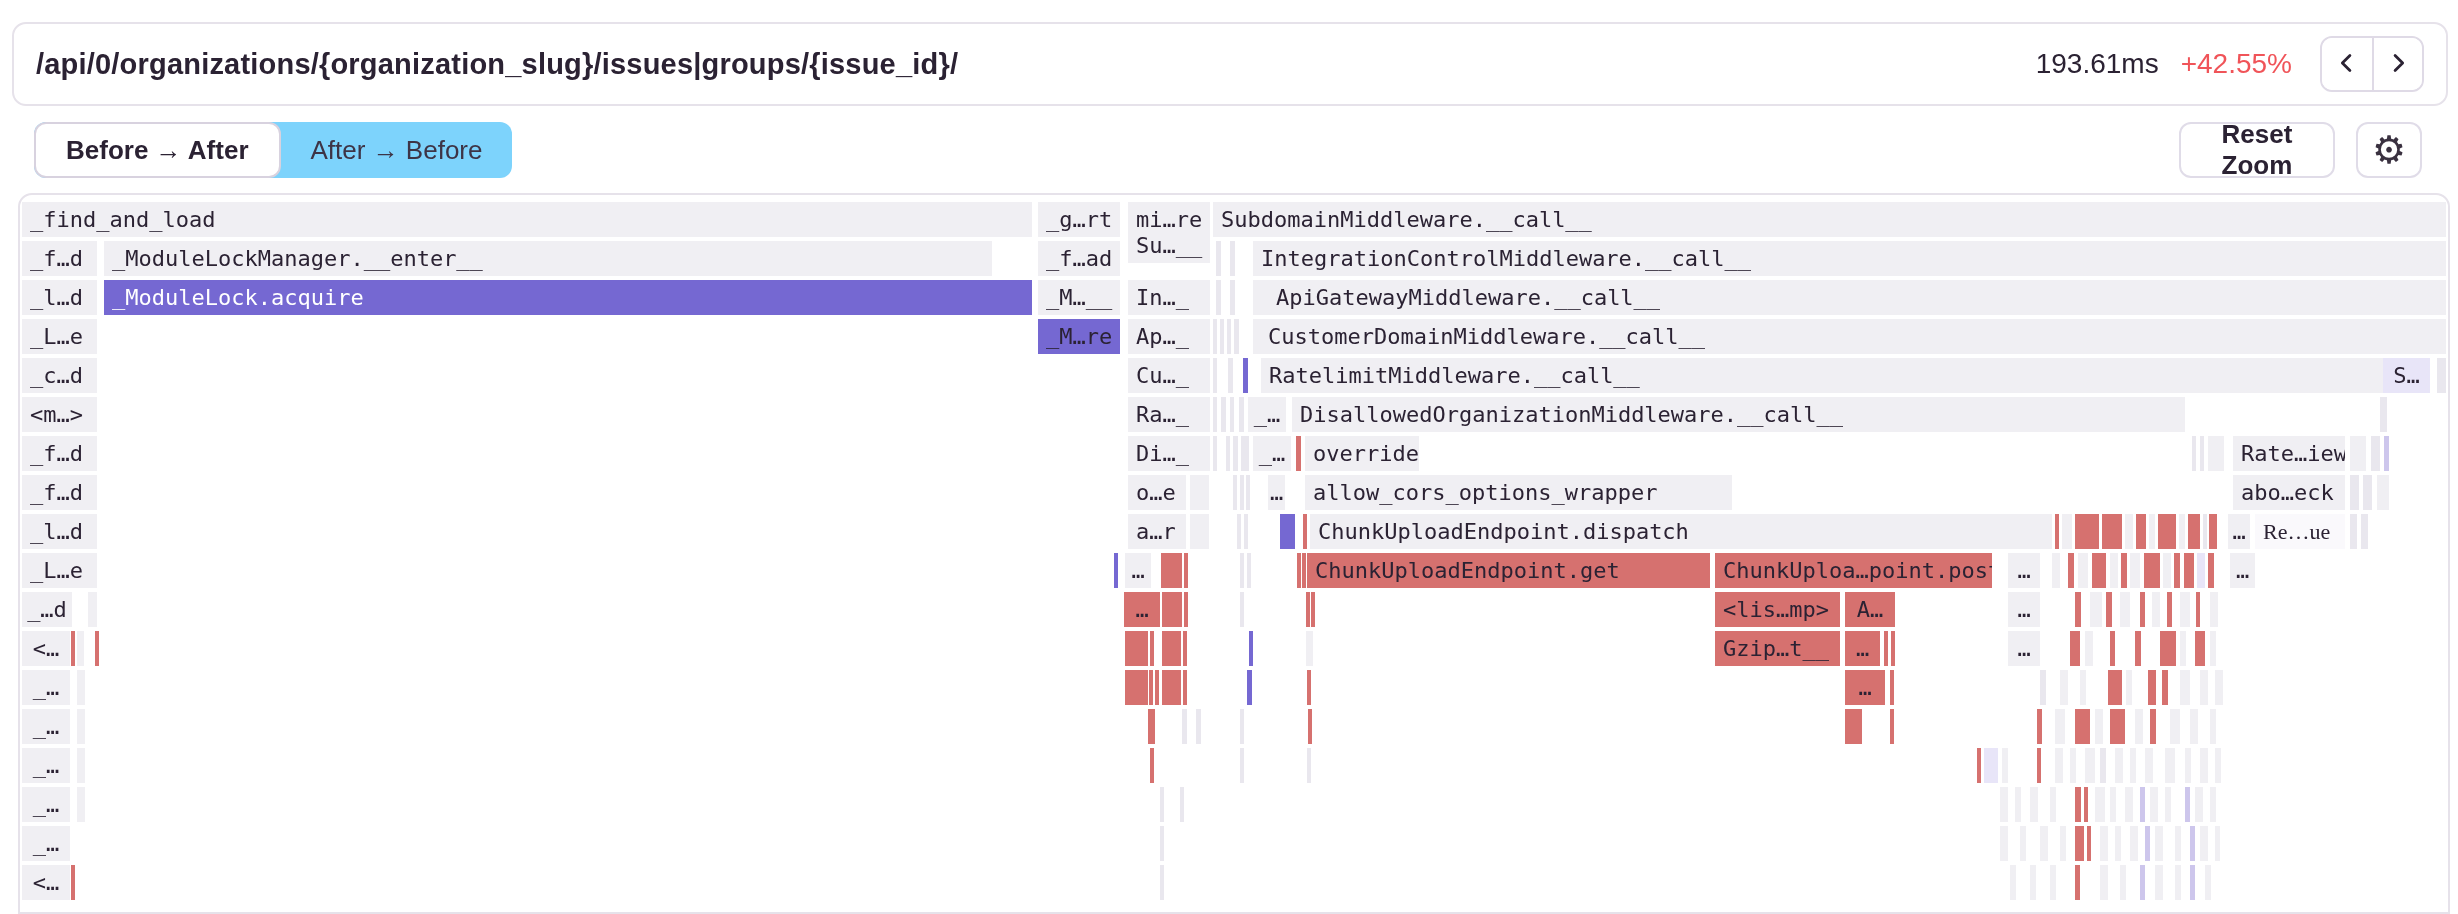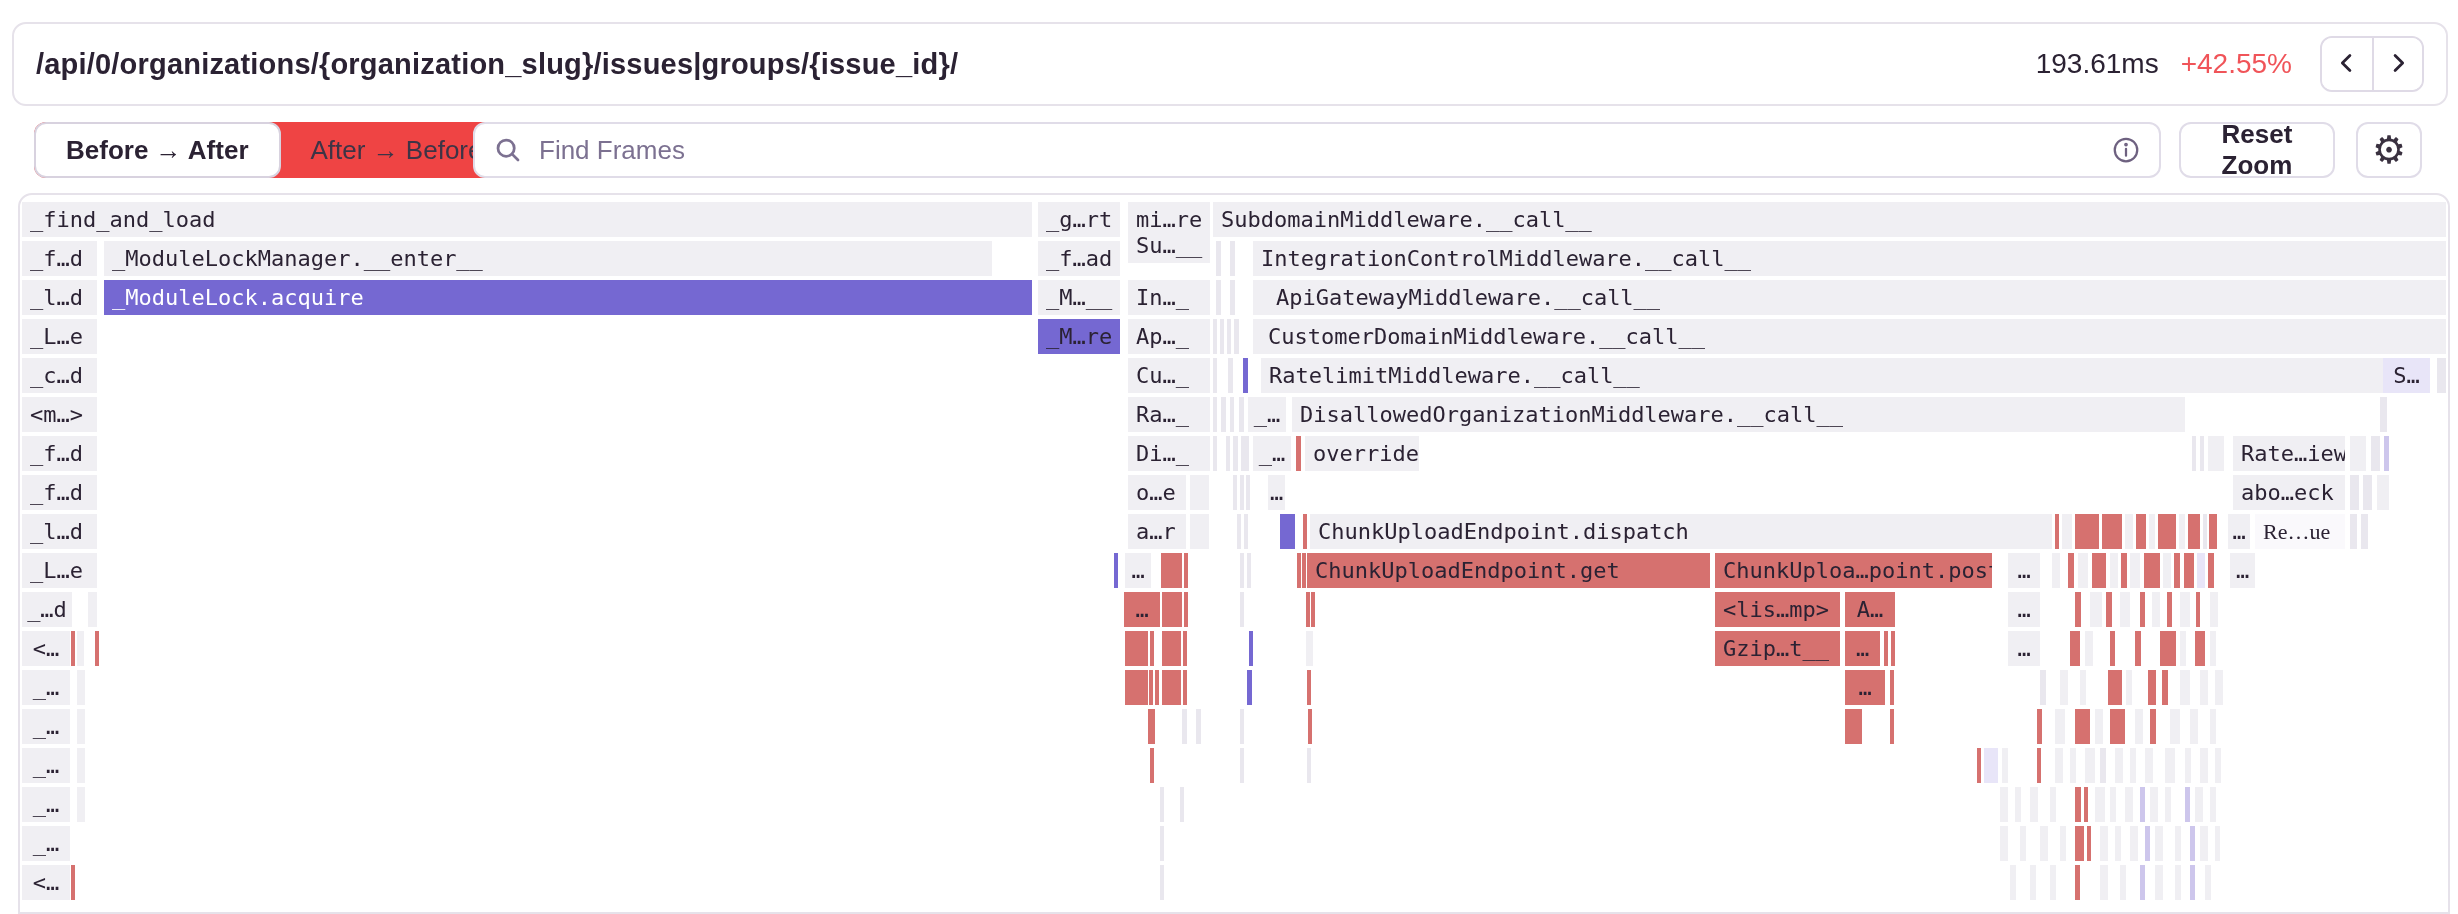--- a/index.html
+++ b/index.html
@@ -17,21 +17,21 @@
   .url-text{font-size:29px;font-weight:600;letter-spacing:.2px;flex:1;white-space:nowrap;overflow:hidden;}
   .duration{font-size:28px;font-weight:500;margin-right:22px;}
   .delta{font-size:28px;font-weight:500;margin-right:28px;}
   .nav-group{display:flex;border:2px solid #dfdae6;border-radius:12px;overflow:hidden;background:#fff;}
   .nav-btn{width:50px;height:52px;display:flex;align-items:center;justify-content:center;background:#fff;border:none;cursor:pointer;padding:0;}
   .nav-btn+.nav-btn{border-left:2px solid #dfdae6;}
   
   .toolbar{position:absolute;left:0;top:122px;width:2458px;height:56px;}
   .seg-control{
     position:absolute;left:34px;top:0;height:56px;display:flex;align-items:stretch;
-    background:#ef4444;border-radius:12px;box-sizing:border-box;
+    background:#7dd3fc;border-radius:12px;box-sizing:border-box;
   }
   .seg{font-size:26px;display:flex;align-items:center;justify-content:center;
     padding:0 30px;border-radius:12px;white-space:nowrap;cursor:pointer;color:#3d3446;}
   .seg.active{background:#fff;border:2px solid #d8d2df;font-weight:700;color:#2b2233;}
   .search-box{
     position:absolute;left:473px;top:0;width:1688px;height:56px;box-sizing:border-box;
     border:2px solid #e0dce8;border-radius:12px;background:#fff;
     display:flex;align-items:center;padding:0 18px;
   }
   .search-input{
@@ -86,36 +86,20 @@
     </button>
   </div>
 </div>
 
 <div class="toolbar">
   <div class="seg-control">
     <div class="seg active">Before → After</div>
     <div class="seg">After → Before</div>
   </div>
 
-  <div class="search-box">
-    <span style="display:flex;">
-      <svg width="30" height="30" viewBox="0 0 24 24" fill="none" stroke="#7c7191" stroke-width="2.2" stroke-linecap="round">
-          <circle cx="10.5" cy="10.5" r="6.5"></circle>
-          <path d="M15.5 15.5 L20 20"></path>
-        </svg>
-    </span>
-    <input class="search-input" type="text" placeholder="Find Frames" style="">
-    <span style="display:flex;">
-      <svg width="30" height="30" viewBox="0 0 24 24" fill="none" stroke="#6e6180" stroke-width="1.8" stroke-linecap="round">
-          <circle cx="12" cy="12" r="9"></circle>
-          <path d="M12 11 L12 16.5"></path>
-          <circle cx="12" cy="7.6" r="0.6" fill="#6e6180"></circle>
-        </svg>
-    </span>
-  </div>
 
   <button class="btn reset-zoom">Reset Zoom</button>
   <button class="btn gear-btn">
     <span class="gear-glyph">⚙</span>
   </button>
 </div>
 
 <div class="flame-panel" id="flame-panel">
     <div class="frame" style="left: 2px; top: 7px; width: 1010px; height: 35px; background: rgb(240, 239, 243);">_find_and_load</div>
     <div class="frame" style="left: 1018px; top: 7px; width: 82px; height: 35px; background: rgb(240, 239, 243);">_g…rt</div>
@@ -176,20 +160,21 @@
     <div class="frame tiny" style="left: 2330px; top: 241px; width: 16px; height: 35px; background: rgb(240, 239, 243);"></div>
     <div class="frame tiny" style="left: 2351px; top: 241px; width: 9px; height: 35px; background: rgb(233, 231, 238);"></div>
     <div class="frame tiny" style="left: 2364px; top: 241px; width: 5px; height: 35px; background: rgb(205, 198, 236);"></div>
     <div class="frame" style="left: 2px; top: 280px; width: 75px; height: 35px; background: rgb(240, 239, 243);">_f…d</div>
     <div class="frame" style="left: 1108px; top: 280px; width: 58px; height: 35px; background: rgb(240, 239, 243);">o…e</div>
     <div class="frame tiny" style="left: 1170px; top: 280px; width: 19px; height: 35px; background: rgb(240, 239, 243);"></div>
     <div class="frame tiny" style="left: 1213px; top: 280px; width: 4px; height: 35px; background: rgb(233, 231, 238);"></div>
     <div class="frame tiny" style="left: 1220px; top: 280px; width: 4px; height: 35px; background: rgb(233, 231, 238);"></div>
     <div class="frame tiny" style="left: 1226px; top: 280px; width: 4px; height: 35px; background: rgb(233, 231, 238);"></div>
     <div class="frame tiny" style="left: 1248px; top: 280px; width: 17px; height: 35px; background: rgb(240, 239, 243);">…</div>
+    <div class="frame" style="left: 1285px; top: 280px; width: 427px; height: 35px; background: rgb(240, 239, 243);">allow_cors_options_wrapper</div>
     <div class="frame" style="left: 2213px; top: 280px; width: 112px; height: 35px; background: rgb(240, 239, 243);">abo…eck</div>
     <div class="frame tiny" style="left: 2330px; top: 280px; width: 9px; height: 35px; background: rgb(233, 231, 238);"></div>
     <div class="frame tiny" style="left: 2343px; top: 280px; width: 9px; height: 35px; background: rgb(233, 231, 238);"></div>
     <div class="frame tiny" style="left: 2357px; top: 280px; width: 12px; height: 35px; background: rgb(240, 239, 243);"></div>
     <div class="frame" style="left: 2px; top: 319px; width: 75px; height: 35px; background: rgb(240, 239, 243);">_l…d</div>
     <div class="frame" style="left: 1108px; top: 319px; width: 58px; height: 35px; background: rgb(240, 239, 243);">a…r</div>
     <div class="frame tiny" style="left: 1170px; top: 319px; width: 19px; height: 35px; background: rgb(240, 239, 243);"></div>
     <div class="frame tiny" style="left: 1217px; top: 319px; width: 4px; height: 35px; background: rgb(233, 231, 238);"></div>
     <div class="frame tiny" style="left: 1224px; top: 319px; width: 4px; height: 35px; background: rgb(233, 231, 238);"></div>
     <div class="frame tiny" style="left: 1260px; top: 319px; width: 15px; height: 35px; background: rgb(117, 104, 210);"></div>

